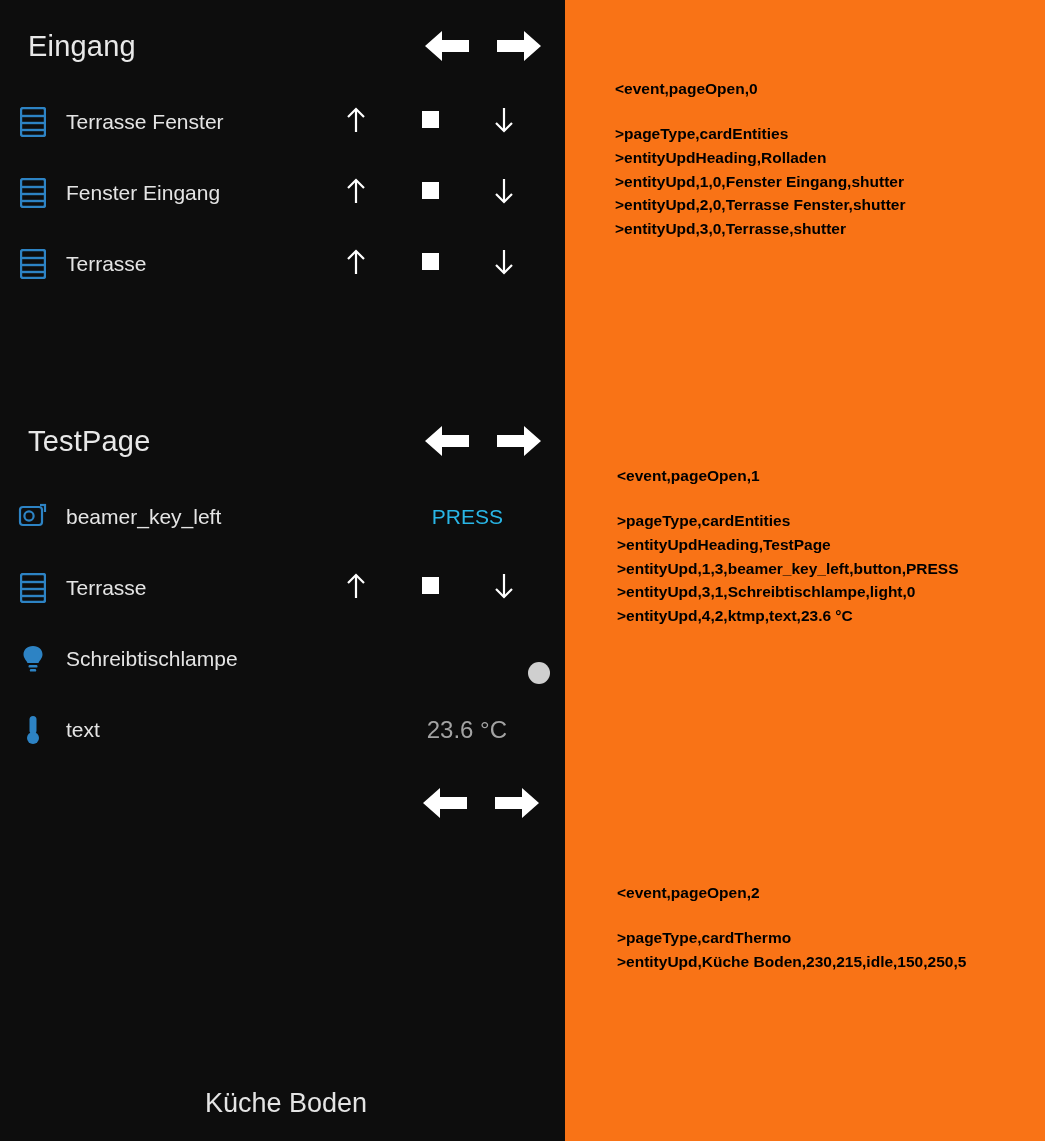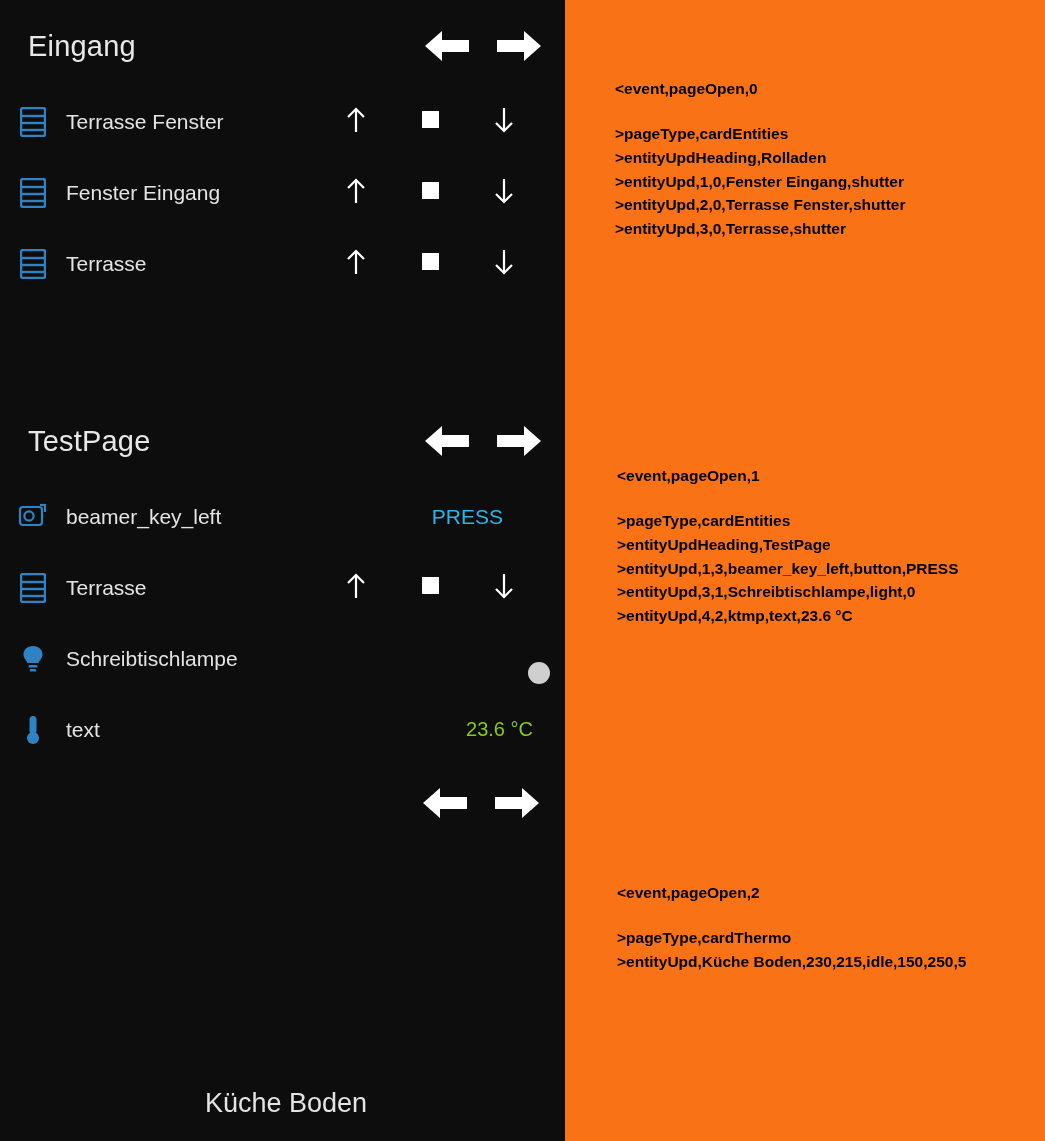--- a/index.html
+++ b/index.html
@@ -72,23 +72,23 @@
     background: #ffffff;
     display: inline-block;
   }
   .press-label {
     color: #29b6e6;
     font-size: 21px;
     padding-right: 62px;
     font-weight: 400;
   }
   .value-label {
-    color: #84cc16;
-    font-size: 20px;
-    padding-right: 32px;
+    color: #a3a3a3;
+    font-size: 24px;
+    padding-right: 58px;
   }
   .toggle-wrap { padding-right: 40px; }
   .toggle {
     width: 62px; height: 28px;
     background: #5d5d5d;
     border-radius: 14px;
     position: relative;
   }
   .toggle .knob {
     position: absolute; left: 3px; top: 3px;

